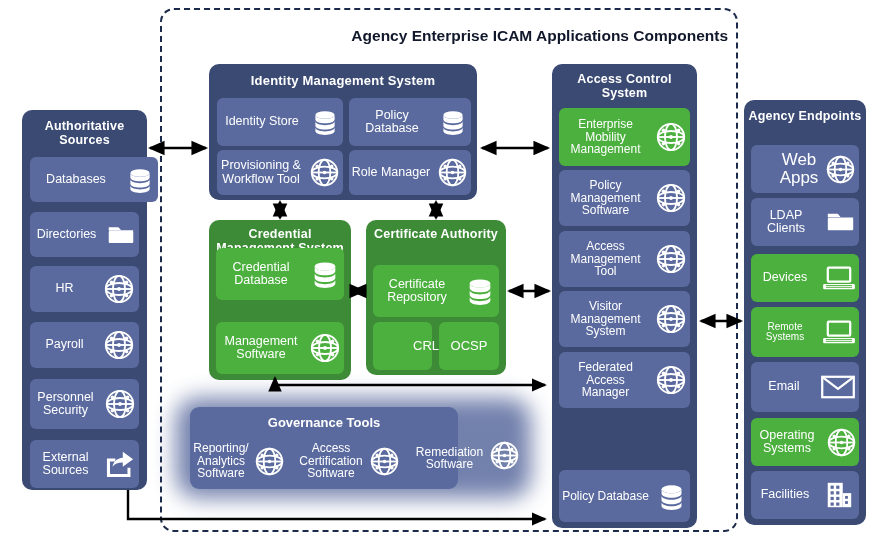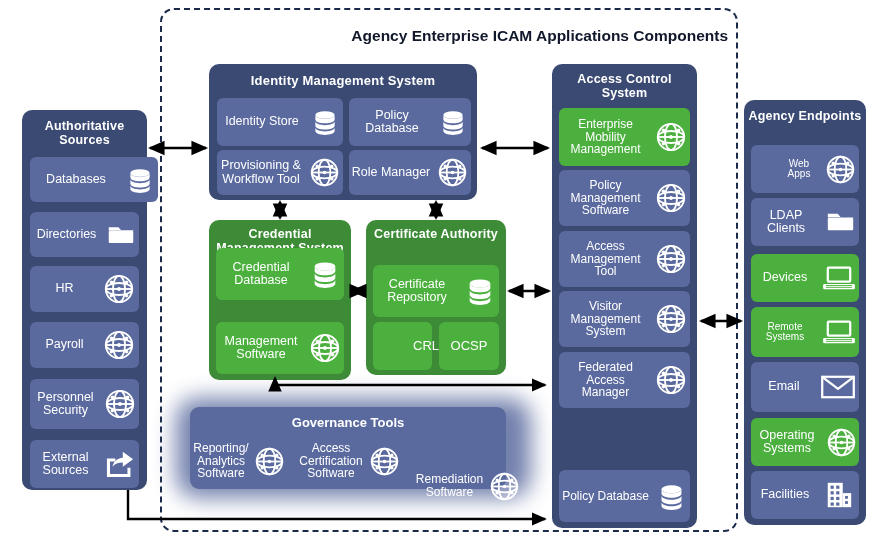--- a/index.html
+++ b/index.html
@@ -461,21 +461,21 @@
         <ellipse cx="16" cy="8" rx="11" ry="4.4"></ellipse>
             <path d="M5 8v5c0 2.4 4.9 4.4 11 4.4s11-2 11-4.4V8c0 2.4-4.9 4.4-11 4.4S5 10.4 5 8z"></path>
         <path d="M5 15.2v5c0 2.4 4.9 4.4 11 4.4s11-2 11-4.4v-5c0 2.4-4.9 4.4-11 4.4S5 17.6 5 15.2z"></path>
         <path d="M5 22.4v4c0 2.4 4.9 4.4 11 4.4s11-2 11-4.4v-4c0 2.4-4.9 4.4-11 4.4S5 24.8 5 22.4z"></path>
       </g>
         </svg>
     </span>
   </div>
 
   <div id="gov-glow" style="left:176px;top:398px;width:355px;height:100px;"></div>
-  <div id="gov" style="left:190px;top:407px;width:268px;height:82px;padding-left:48px;">
+  <div id="gov" style="left:190px;top:407px;width:268px;height:82px;">
     <div class="gt">Governance Tools</div>
   </div>
 
   <div class="gov-item" style="left:190px;top:436px;width:98px;height:50px;">
     <span class="lbl" style="width:62px;">Reporting/ Analytics Software</span>
     <span class="ico" style="width:34px;display:flex;align-items:center;justify-content:center;">
       <svg width="31" height="31" viewBox="0 0 34 34">
           <g stroke="#fff" fill="none" stroke-width="2">
         <circle cx="17" cy="17" r="14"></circle>
             <ellipse cx="17" cy="17" rx="6.4" ry="14"></ellipse>
@@ -507,21 +507,21 @@
         <circle cx="9" cy="10" r="1.9"></circle>
             <circle cx="25" cy="10" r="1.9"></circle>
             <circle cx="9" cy="24" r="1.9"></circle>
         <circle cx="25" cy="24" r="1.9"></circle>
             <circle cx="17" cy="17" r="2"></circle>
       </g>
         </svg>
     </span>
   </div>
 
-  <div class="gov-item" style="left:412px;top:464px;width:113px;height:44px;">
+  <div class="gov-item" style="left:412px;top:427px;width:113px;height:44px;align-items:flex-end;">
     <span class="lbl" style="width:75px;">Remediation Software</span>
     <span class="ico" style="width:34px;display:flex;align-items:center;justify-content:center;">
       <svg width="31" height="31" viewBox="0 0 34 34">
           <g stroke="#fff" fill="none" stroke-width="2">
         <circle cx="17" cy="17" r="14"></circle>
             <ellipse cx="17" cy="17" rx="6.4" ry="14"></ellipse>
         <line x1="3" y1="17" x2="31" y2="17"></line>
             <ellipse cx="17" cy="17" rx="14" ry="6.4"></ellipse>
       </g>
           <g fill="#fff">
@@ -533,21 +533,21 @@
       </g>
         </svg>
     </span>
   </div>
 
   <div class="panel blue" style="left:744px;top:100px;width:122px;height:425px;">
     <div class="panel-title" style="position:absolute;left:3px;top:10px;width:116px;font-size:12.5px;">Agency Endpoints</div>
   </div>
 
   <div class="chip blue" style="left:751px;top:145px;width:108px;height:48px;">
-    <span class="lbl" style="font-size:10px;padding-left:28px;">Web Apps</span>
+    <span class="lbl" style="font-size:17px;padding-left:28px;">Web Apps</span>
     <span class="ico" style="width:38px">
       <svg width="31" height="31" viewBox="0 0 34 34">
           <g stroke="#fff" fill="none" stroke-width="2">
         <circle cx="17" cy="17" r="14"></circle>
             <ellipse cx="17" cy="17" rx="6.4" ry="14"></ellipse>
         <line x1="3" y1="17" x2="31" y2="17"></line>
             <ellipse cx="17" cy="17" rx="14" ry="6.4"></ellipse>
       </g>
           <g fill="#fff">
         <circle cx="9" cy="10" r="1.9"></circle>

